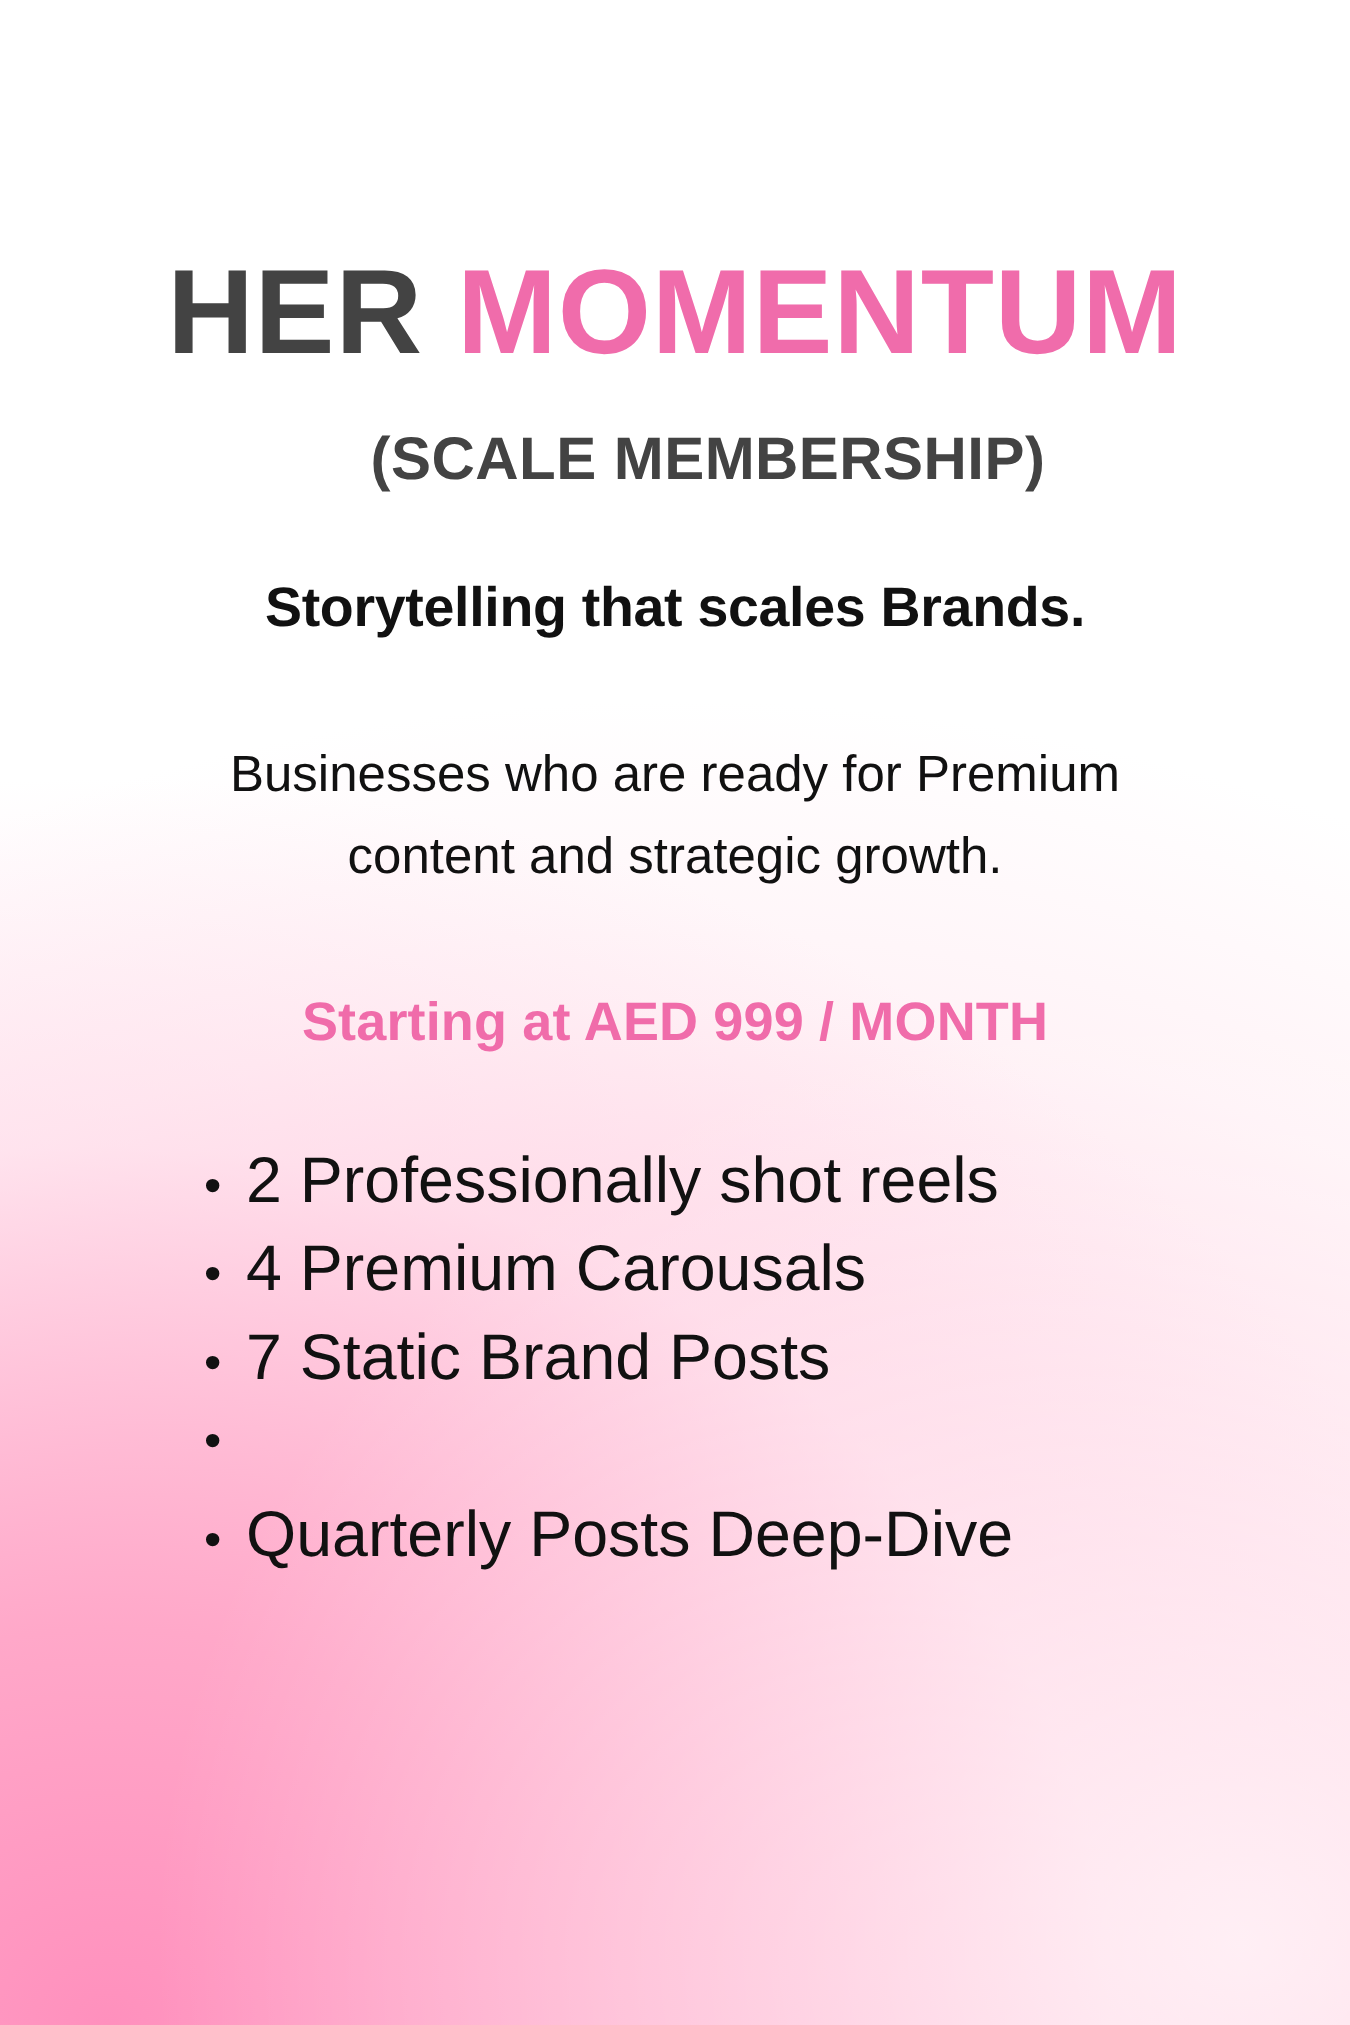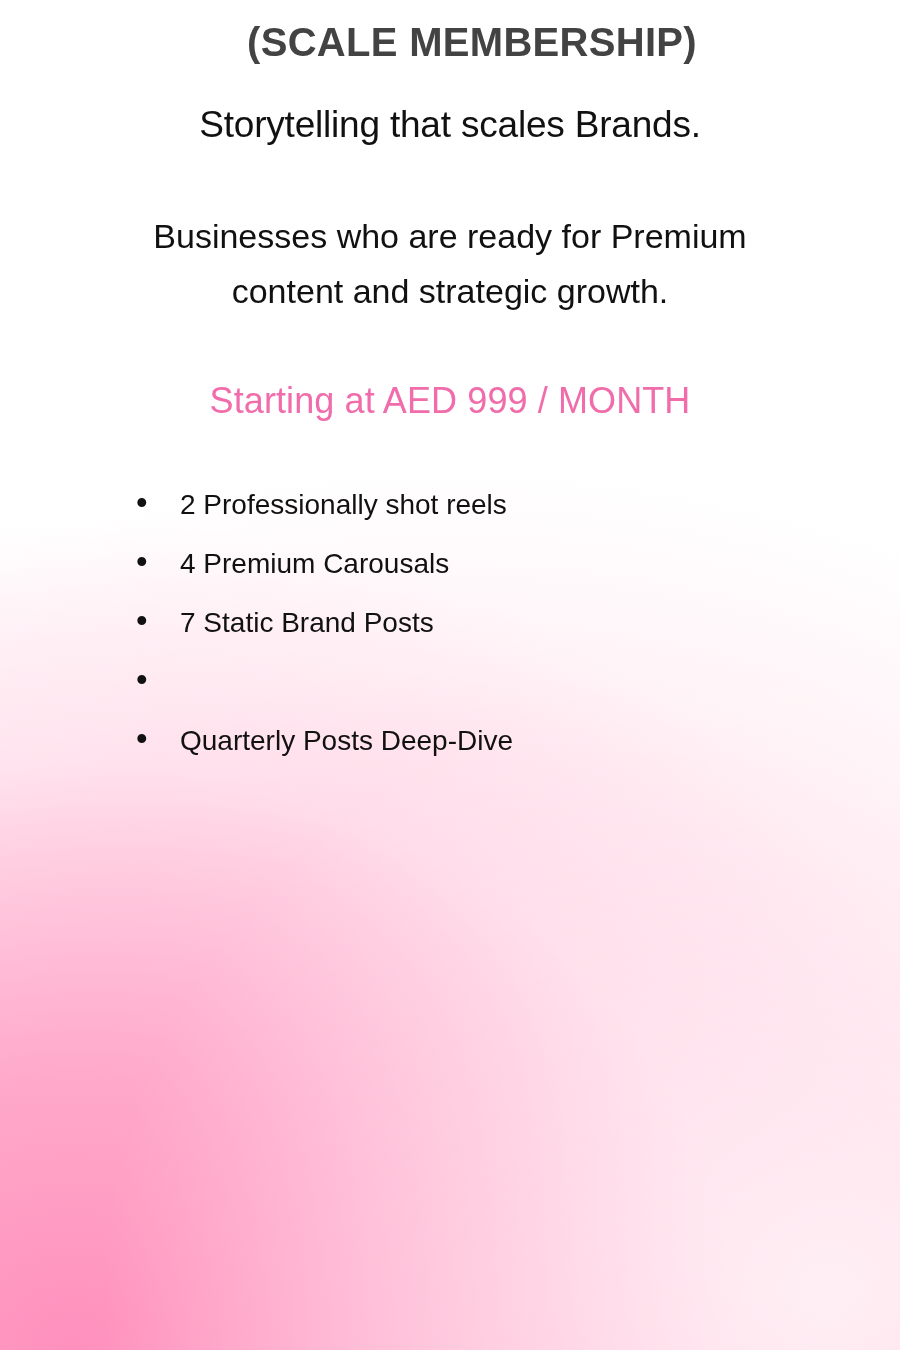--- a/index.html
+++ b/index.html
@@ -40,37 +40,37 @@
     font-size: 80px;
     line-height: 1.0;
     font-weight: 700;
     letter-spacing: 0.5px;
     white-space: nowrap;
   }
   .title .word-dark { color: #434343; }
   .title .word-pink { color: #f06cab; }
 
   .subtitle {
-    margin: 0;
+    margin: 16px;
     padding-top: 22px;
     font-size: 40px;
     line-height: 1.0;
     font-weight: 700;
     letter-spacing: 0.3px;
     color: #434343;
     padding-left: 44px;
   }
 
   
   .tagline {
     margin: 0;
     padding-top: 44px;
     font-size: 37px;
     line-height: 1.05;
-    font-weight: 400;
+    font-weight: 700;
     color: #111111;
     letter-spacing: -0.2px;
   }
 
   
   .description {
     margin: 0 auto;
     padding-top: 64px;
     width: 600px;
     font-size: 34px;
@@ -78,21 +78,21 @@
     font-weight: 400;
     color: #111111;
   }
 
   
   .price {
     margin: 0;
     padding-top: 64px;
     font-size: 36px;
     line-height: 1.0;
-    font-weight: 400;
+    font-weight: 700;
     color: #f06caa;
     letter-spacing: 0.1px;
   }
 
   
   .features {
     margin: 0;
     padding: 67px 0 0 0;
     list-style: none;
     display: block;
@@ -110,34 +110,36 @@
     flex: 0 0 auto;
     width: 28px;
     font-size: 33px;
     line-height: 1;
     color: #111111;
     text-align: left;
   }
   .feature-text {
     flex: 1 1 auto;
     text-align: left;
-    font-size: 28px;
+    font-size: 43px;
     line-height: 1;
     font-weight: 400;
     color: #111111;
     white-space: nowrap;
-    margin-left: 16px;
   }
 </style>
 </head>
 <body>
 
 <div id="poster">
   <div class="content">
 
+    <h1 class="title">
+      <span class="word-dark">HER</span><span class="word-dark">&nbsp;</span><span class="word-pink">MOMENTUM</span>
+    </h1>
 
     <h2 class="subtitle">(SCALE MEMBERSHIP)</h2>
 
     <p class="tagline">Storytelling that scales Brands.</p>
 
     <p class="description">Businesses who are ready for Premium content and strategic growth.</p>
 
     <p class="price">Starting at AED 999 / MONTH</p>
 
     <ul class="features">

